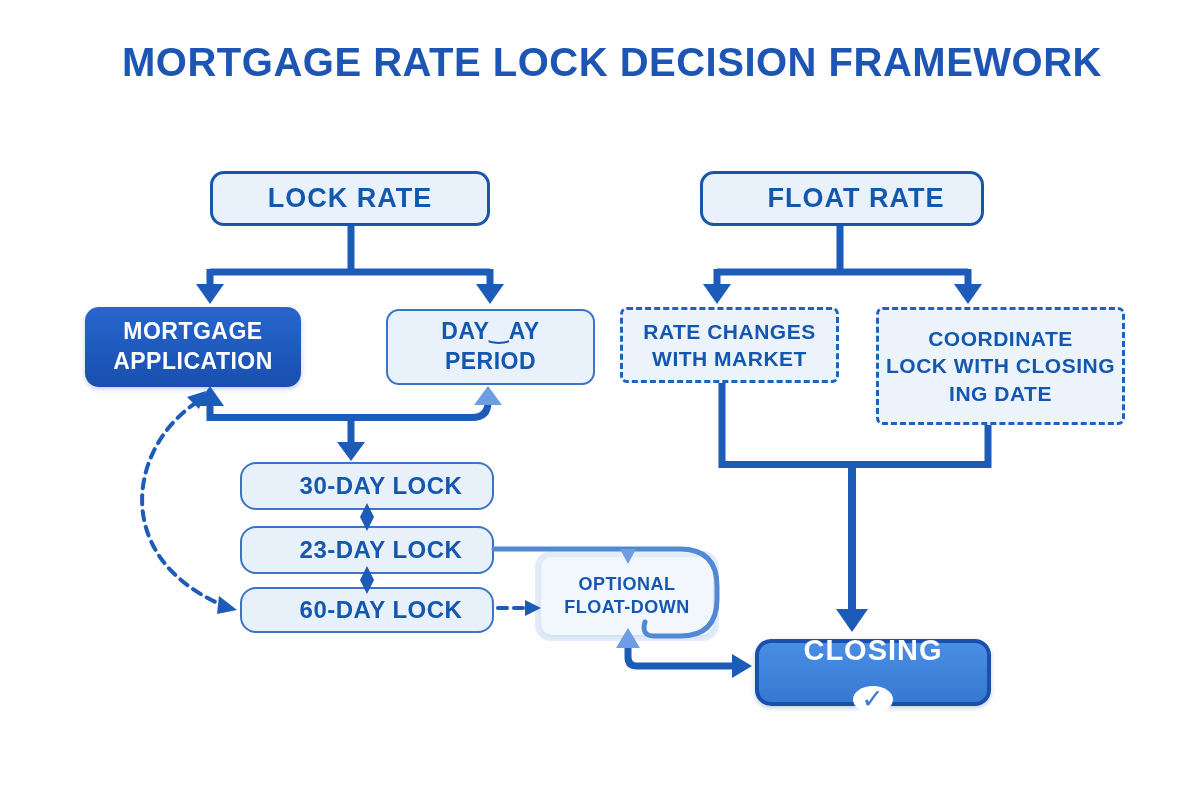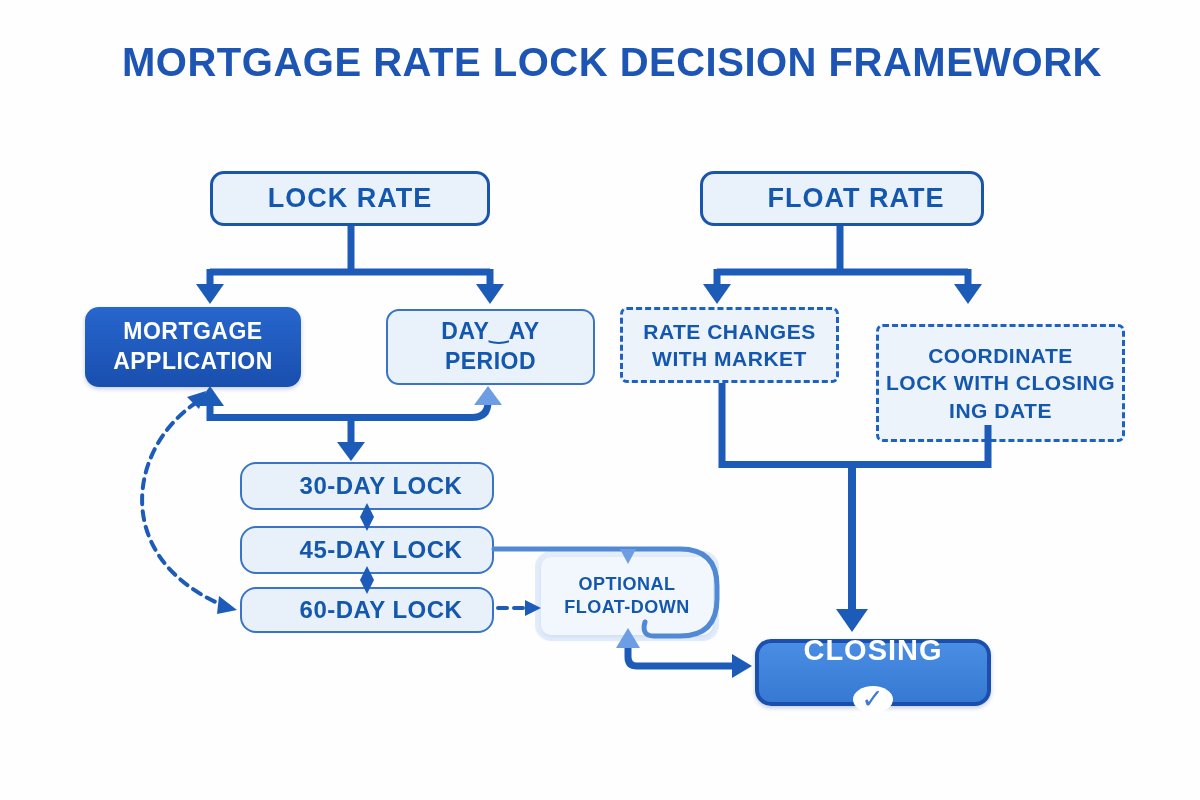--- a/index.html
+++ b/index.html
@@ -133,32 +133,32 @@
   <div class="node node-light" style="left:386px;top:309px;width:209px;height:76px;">
     <span>DAY‿AY</span>
     <span>PERIOD</span>
   </div>
 
   <div class="node node-dashed" style="left:620px;top:307px;width:219px;height:76px;">
     <span>RATE CHANGES</span>
     <span>WITH MARKET</span>
   </div>
 
-  <div class="node node-dashed" style="left:876px;top:324px;width:249px;height:118px;text-align:right;">
+  <div class="node node-dashed" style="left:876px;top:307px;width:249px;height:118px;text-align:right;">
     <span>COORDINATE</span>
     <span>LOCK WITH CLOSING</span>
     <span>ING DATE</span>
   </div>
 
   <div class="node node-lock" style="left:240px;top:462px;width:254px;height:48px;">
     <span>30-DAY LOCK</span>
   </div>
 
   <div class="node node-lock" style="left:240px;top:526px;width:254px;height:48px;">
-    <span>45-DAY LOCK</span>
+    <span>23-DAY LOCK</span>
   </div>
 
   <div class="node node-lock" style="left:240px;top:587px;width:254px;height:46px;">
     <span>60-DAY LOCK</span>
   </div>
 
   <div class="node node-float" style="left:541px;top:557px;width:172px;height:78px;">
     <span>OPTIONAL</span>
     <span>FLOAT-DOWN</span>
   </div>

